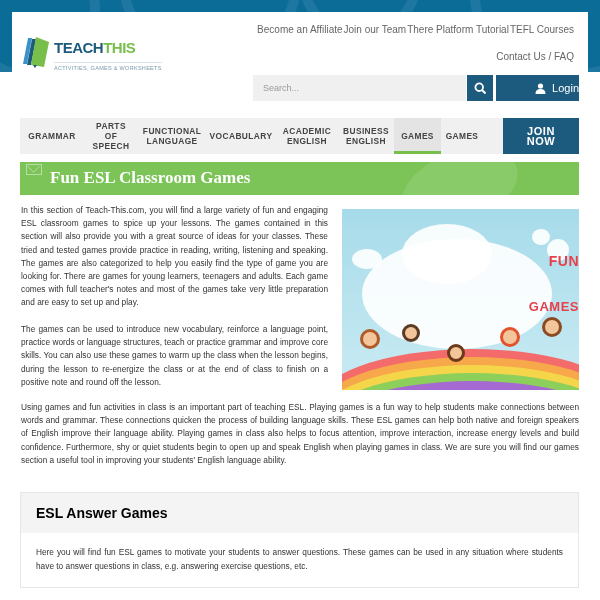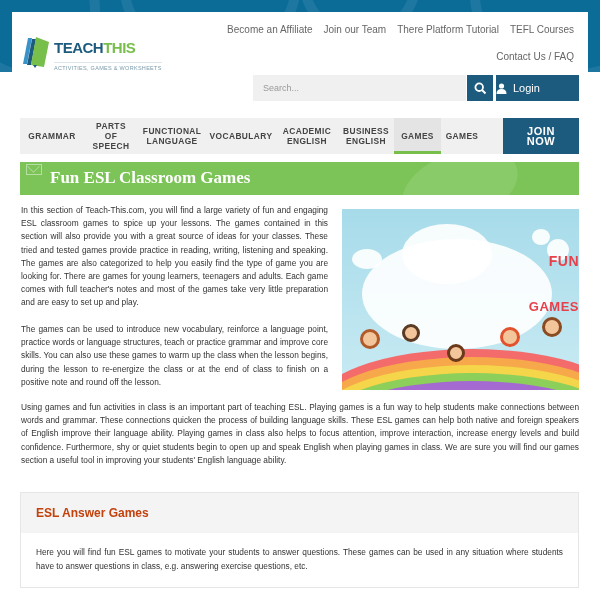--- a/index.html
+++ b/index.html
@@ -20,28 +20,28 @@
   
   .logo { position: absolute; left: 8px; top: 20px; width: 150px; height: 45px; }
   .logo .book { position: absolute; left: 0; top: 2px; width: 30px; height: 34px; }
   .logo .title { position: absolute; left: 34px; top: 4px; font-weight: bold; font-size: 15px; letter-spacing: -0.5px; line-height: 24px; }
   .logo .title .t1 { color: #1d5b7e; }
   .logo .title .t2 { color: #78be4a; }
   .logo .tagline { position: absolute; left: 34px; top: 30px; font-size: 5.5px; color: #7a9aab; letter-spacing: 0.3px; border-top: 1px solid #dde5ea; padding-top: 2px; white-space: nowrap; }
 
   
   .toplinks { position: absolute; right: 14px; top: 10px; text-align: right; width: 330px; }
-  .toplinks .row { display: flex; justify-content: flex-end; gap: 11px; font-size: 10px; color: #666; height: 15px; line-height: 15px; }
+  .toplinks .row { display: flex; justify-content: flex-end; gap: 1px; font-size: 10px; color: #666; height: 15px; line-height: 15px; }
   .toplinks .row2 { margin-top: 12px; }
   .toplinks a { color: #666; text-decoration: none; white-space: nowrap; }
 
   
   .search { position: absolute; left: 241px; top: 63px; width: 213px; height: 26px; background: #f0f0f0; border: none; font-size: 9px; color: #999; padding-left: 10px; line-height: 26px; }
   .search-btn { position: absolute; left: 455px; top: 63px; width: 26px; height: 26px; background: #1d5b7e; display: flex; align-items: center; justify-content: center; }
-  .login-btn { position: absolute; left: 484px; top: 63px; width: 83px; height: 26px; background: #1d5b7e; color: #fff; font-size: 11px; display: flex; align-items: center; justify-content: flex-start; gap: 6px; }
+  .login-btn { position: absolute; left: 484px; top: 63px; width: 83px; height: 26px; background: #1d5b7e; color: #fff; font-size: 11px; display: flex; align-items: center; justify-content: flex-end; gap: 6px; }
 
   
   .nav { position: absolute; left: 8px; top: 106px; width: 559px; height: 36px; background: #f0f0f0; display: flex; align-items: stretch; }
   .nav .item { display: flex; align-items: center; justify-content: center; text-align: center; font-size: 8.4px; font-weight: bold; color: #444; letter-spacing: 0.4px; line-height: 10px; padding: 0 12px; position: relative; }
   .nav .item.active { background: #e4e4e4; }
   .nav .item.active::after { content: ""; position: absolute; left: 0; right: 0; bottom: 0; height: 3px; background: #78be4a; }
   .nav .join { background: #1d5b7e; color: #fff; font-size: 11px; letter-spacing: 0.6px; width: 76px; margin-left: auto; }
 
   
   .title-bar { position: absolute; left: 8px; top: 150px; width: 559px; height: 33px; background: #7cc458; overflow: hidden; font-family: Liberation Serif, serif; }
@@ -57,21 +57,21 @@
   .p3 { left: 9px; top: 389px; width: 558px; }
 
   
   .hero { position: absolute; left: 330px; top: 197px; width: 237px; height: 181px; overflow: hidden; background: linear-gradient(#a7dbea, #c9ebf3); }
   .hero .cloud { position: absolute; background: #fff; border-radius: 50%; opacity: 0.9; }
   .hero .txt { position: absolute; left: 0; width: 237px; text-align: right; font-weight: bold; letter-spacing: 0.5px; }
   .hero .rainbow { position: absolute; left: -30px; top: 140px; width: 320px; height: 120px; border-radius: 50% 50% 0 0; }
 
   
   .panel { position: absolute; left: 8px; top: 480px; width: 559px; height: 96px; border: 1px solid #e6e6e6; }
-  .panel .head { height: 40px; background: #f4f4f4; padding-left: 15px; line-height: 40px; font-size: 12px; color: #c2410c; font-weight: bold; }
+  .panel .head { height: 40px; background: #f4f4f4; padding-left: 15px; line-height: 40px; font-size: 14px; color: #000000; font-weight: bold; }
   .panel .body { padding: 12px 15px; font-size: 8.3px; line-height: 14px; color: #333; text-align: justify; }
 </style>
 </head>
 <body>
 
 <div class="header-band">
   <div class="swirl" style="left:-40px;top:-60px;width:140px;height:140px;"></div>
   <div class="swirl" style="left:120px;top:-80px;width:180px;height:140px;"></div>
   <div class="swirl" style="left:300px;top:-70px;width:120px;height:110px;"></div>
   <div class="swirl" style="left:470px;top:-90px;width:200px;height:170px;"></div>

